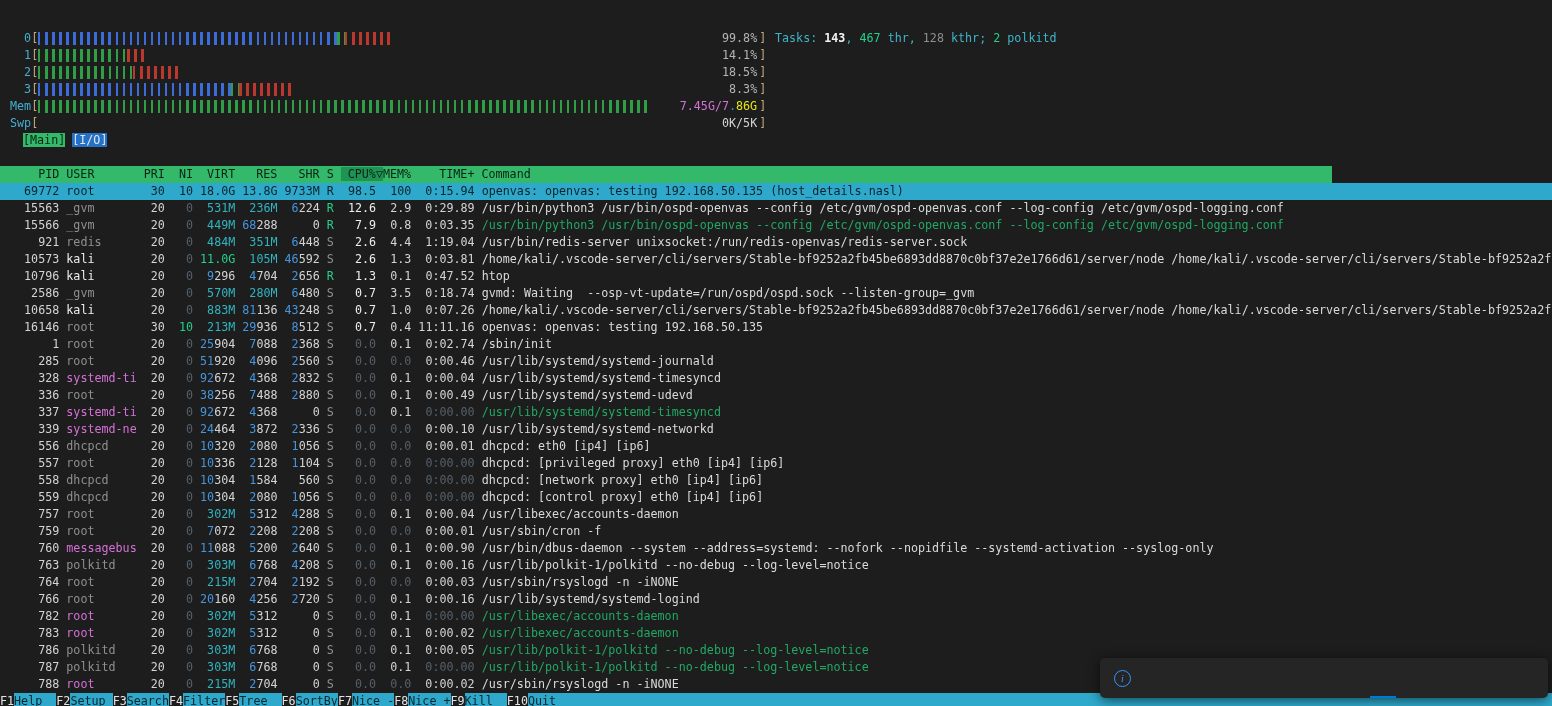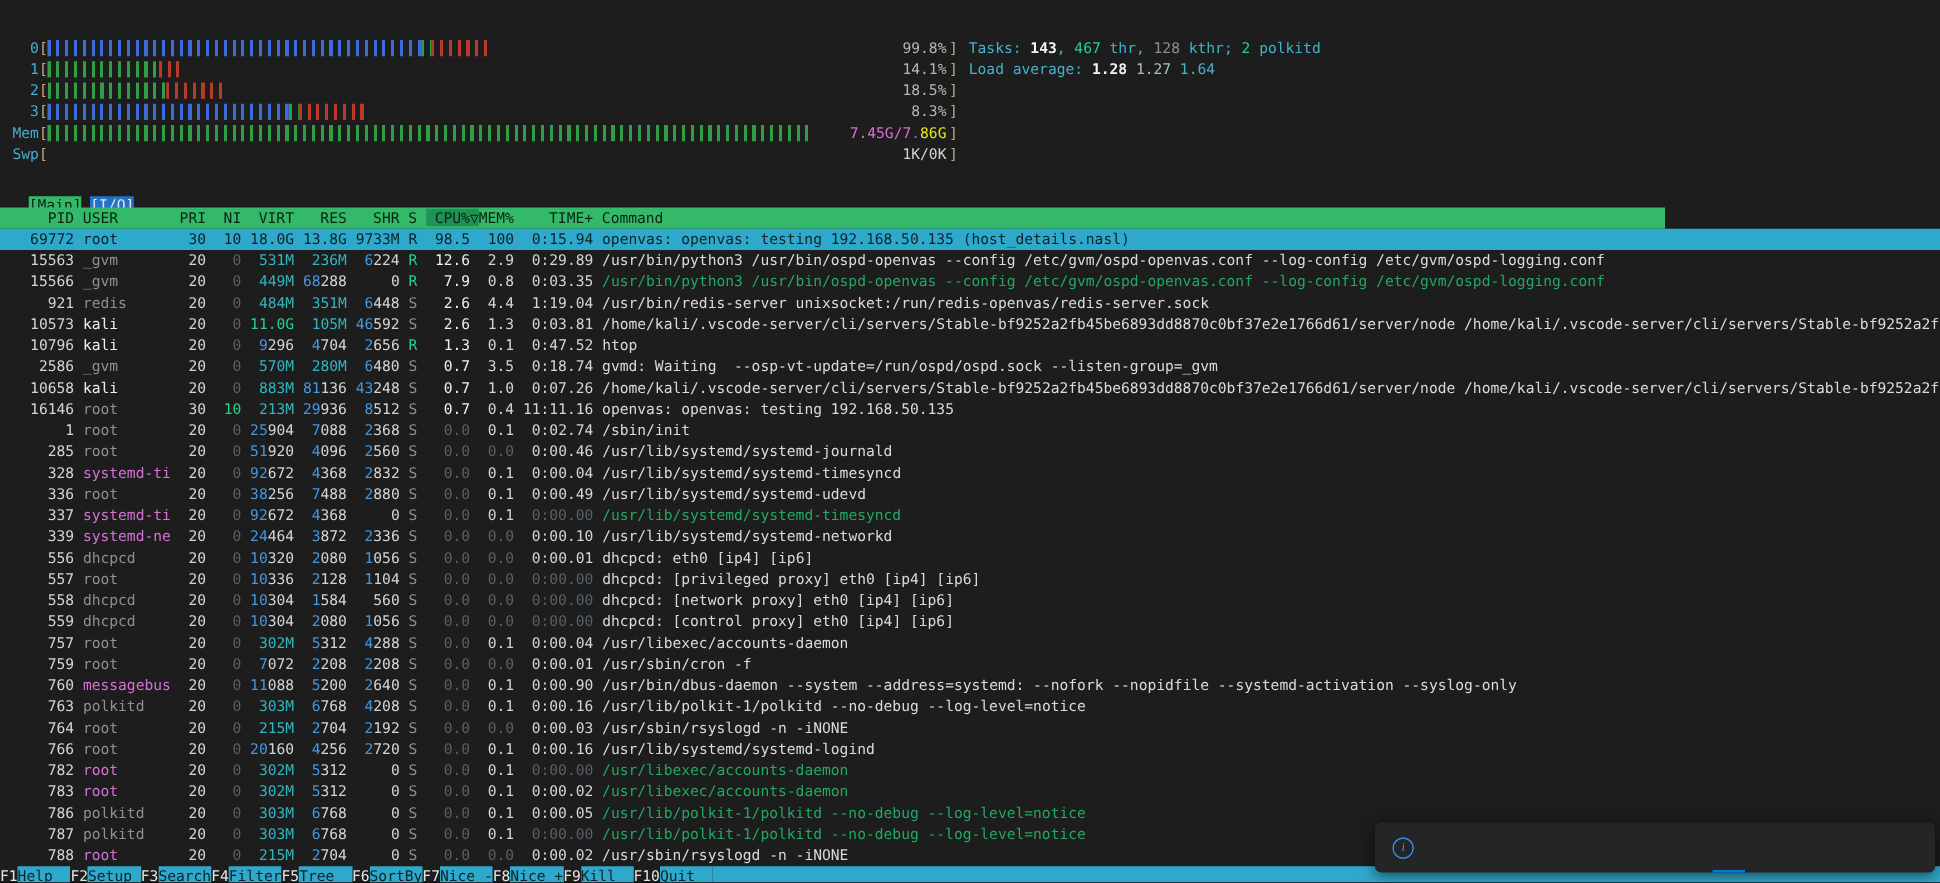--- a/index.html
+++ b/index.html
@@ -18,21 +18,21 @@
   .mbar{position:relative;width:721px;height:17px;}
   .segwrap{position:absolute;left:0;top:2px;height:13px;display:flex;}
   .seg{height:13px;}
   .seg.b{background:repeating-linear-gradient(to right,var(--bar-blue,#3c6cd8) 0,var(--bar-blue,#3c6cd8) 2.5px,transparent 2.5px,transparent 7.05px);}
   .seg.g{background:repeating-linear-gradient(to right,var(--bar-green,#2f9e44) 0,var(--bar-green,#2f9e44) 2.5px,transparent 2.5px,transparent 7.05px);}
   .seg.r{background:repeating-linear-gradient(to right,var(--bar-red,#bb382c) 0,var(--bar-red,#bb382c) 2.5px,transparent 2.5px,transparent 7.05px);}
   .mtext{position:absolute;right:2px;top:0;height:17px;white-space:pre;}
   
   .info{position:absolute;top:30px;left:775px;}
   
-  .tabs{position:absolute;top:132px;left:23px;height:17px;white-space:pre;margin-top:24px;}
+  .tabs{position:absolute;top:132px;left:23px;height:17px;white-space:pre;}
   .tab-main{background:var(--header-green,#34b96a);color:#0a2413;}
   .tab-io{background:var(--tab-blue,#2472c8);color:#e6e6e6;margin-left:7px;}
   
   .table{position:absolute;top:166px;left:0;width:1332px;}
   .thead{background:var(--header-green,#34b96a);white-space:pre;height:17px;padding-left:10px;}
   .thead span{color:#0a2413;}
   .thead span.hsort{background:#1f9355;}
   .prow{white-space:pre;height:17px;padding-left:10px;width:1552px;box-sizing:border-box;overflow:hidden;}
   .prow.sel{background:var(--selection-cyan,#2fa9cb);}
   .prow.sel span{color:#0c2429 !important;font-weight:400 !important;}
@@ -71,25 +71,24 @@
 </head>
 <body>
 
 <div class="screen">
   <div class="meters" id="meters">
       <div class="meter-line"><span class="mlab">  0</span><span class="brk">[</span><div class="mbar"><div class="segwrap"><div class="seg b" style="width: 299.2px;"></div><div class="seg g" style="width: 7.2px;"></div><div class="seg r" style="width: 49px;"></div></div><span class="mtext"><span class="fpct">99.8%</span></span></div><span class="brk">]</span></div>
       <div class="meter-line"><span class="mlab">  1</span><span class="brk">[</span><div class="mbar"><div class="segwrap"><div class="seg g" style="width: 88.7px;"></div><div class="seg r" style="width: 20.9px;"></div></div><span class="mtext"><span class="fpct">14.1%</span></span></div><span class="brk">]</span></div>
       <div class="meter-line"><span class="mlab">  2</span><span class="brk">[</span><div class="mbar"><div class="segwrap"><div class="seg g" style="width: 95.2px;"></div><div class="seg r" style="width: 49px;"></div></div><span class="mtext"><span class="fpct">18.5%</span></span></div><span class="brk">]</span></div>
       <div class="meter-line"><span class="mlab">  3</span><span class="brk">[</span><div class="mbar"><div class="segwrap"><div class="seg b" style="width: 193.2px;"></div><div class="seg g" style="width: 7.9px;"></div><div class="seg r" style="width: 52.6px;"></div></div><span class="mtext"><span class="fpct">8.3%</span></span></div><span class="brk">]</span></div>
       <div class="meter-line"><span class="mlab">Mem</span><span class="brk">[</span><div class="mbar"><div class="segwrap"><div class="seg g" style="width: 610px;"></div></div><span class="mtext"><span class="fmag">7.45G/7</span><span class="fblu">.</span><span class="fyel">86G</span></span></div><span class="brk">]</span></div>
-      <div class="meter-line"><span class="mlab">Swp</span><span class="brk">[</span><div class="mbar"><div class="segwrap"></div><span class="mtext"><span class="fw">1K/0K</span></span></div><span class="brk">]</span></div>
+      <div class="meter-line"><span class="mlab">Swp</span><span class="brk">[</span><div class="mbar"><div class="segwrap"></div><span class="mtext"><span class="fw">0K/5K</span></span></div><span class="brk">]</span></div>
     </div>
   <div class="info" id="info">
       <div class="line"><span class="fcy">Tasks: </span><span class="fWb">143</span><span class="fcy">, </span><span class="fGb">467</span><span class="fcy"> thr, </span><span class="fg">128</span><span class="fcy"> kthr; </span><span class="fGb">2</span><span class="fcy"> polkitd</span></div>
-      <div class="line"><span class="fcy">Load average: </span><span class="fWb">1.28 </span><span class="fdim">1.27 </span><span class="fcy2">1.64</span></div>
     </div>
 
   <div class="tabs"><span class="tab-main">[Main]</span><span class="tab-io">[I/O]</span></div>
 
   <div class="table">
     <div class="thead" id="thead"><span>    PID USER       PRI  NI  VIRT   RES   SHR S </span><span class="hsort"> CPU%▽</span><span>MEM%    TIME+ Command</span></div>
     <div id="tbody">
         <div class="prow sel"><span class="fw">  69772</span><span> </span><span class="fg">root      </span><span> </span><span class="fw"> 30</span><span> </span><span class="fG"> 10</span><span> </span><span class="fG">18.0G</span><span> </span><span class="fG">13.8G</span><span> </span><span class="fM">9733M</span><span> </span><span class="fG">R</span><span> </span><span class="fW"> 98.5</span><span> </span><span class="fw"> 100</span><span> </span><span class="fw"> 0:15.94</span><span> </span><span class="fw2">openvas: openvas: testing 192.168.50.135 (host_details.nasl)</span></div>
         <div class="prow"><span class="fw">  15563</span><span> </span><span class="fg">_gvm      </span><span> </span><span class="fw"> 20</span><span> </span><span class="fd">  0</span><span> </span><span class="fM"> 531M</span><span> </span><span class="fM"> 236M</span><span> </span><span class="fB"> 6</span><span class="fw">224</span><span> </span><span class="fG">R</span><span> </span><span class="fW"> 12.6</span><span> </span><span class="fw"> 2.9</span><span> </span><span class="fw"> 0:29.89</span><span> </span><span class="fw2">/usr/bin/python3 /usr/bin/ospd-openvas --config /etc/gvm/ospd-openvas.conf --log-config /etc/gvm/ospd-logging.conf</span></div>
         <div class="prow"><span class="fw">  15566</span><span> </span><span class="fg">_gvm      </span><span> </span><span class="fw"> 20</span><span> </span><span class="fd">  0</span><span> </span><span class="fM"> 449M</span><span> </span><span class="fB">68</span><span class="fw">288</span><span> </span><span class="fw">    0</span><span> </span><span class="fG">R</span><span> </span><span class="fW">  7.9</span><span> </span><span class="fw"> 0.8</span><span> </span><span class="fw"> 0:03.35</span><span> </span><span class="fGc">/usr/bin/python3 /usr/bin/ospd-openvas --config /etc/gvm/ospd-openvas.conf --log-config /etc/gvm/ospd-logging.conf</span></div>

